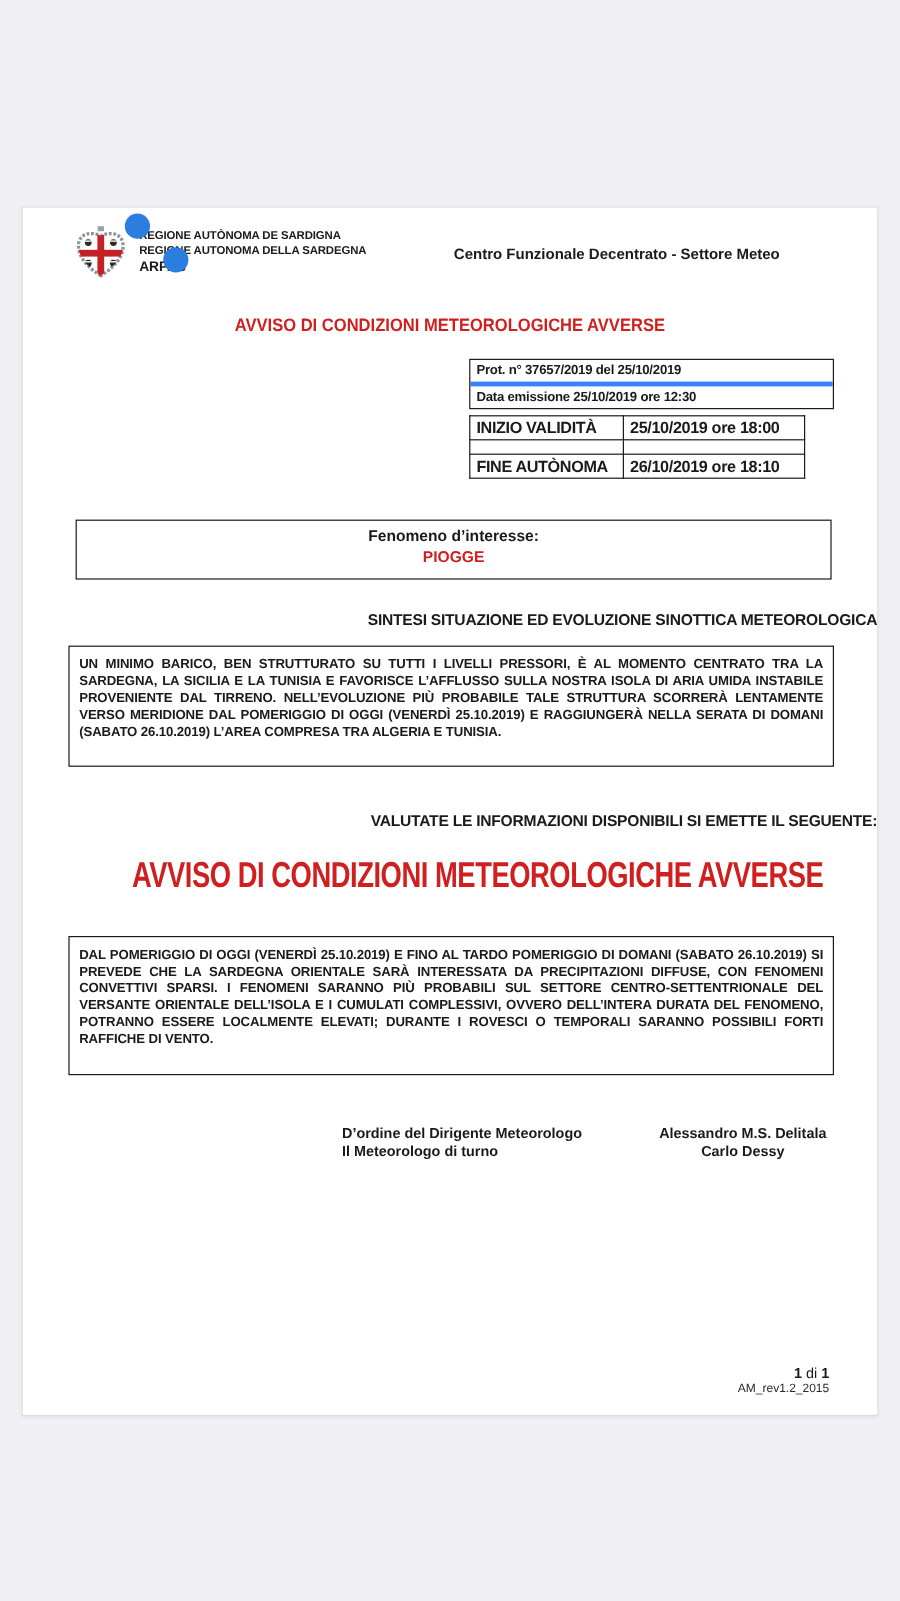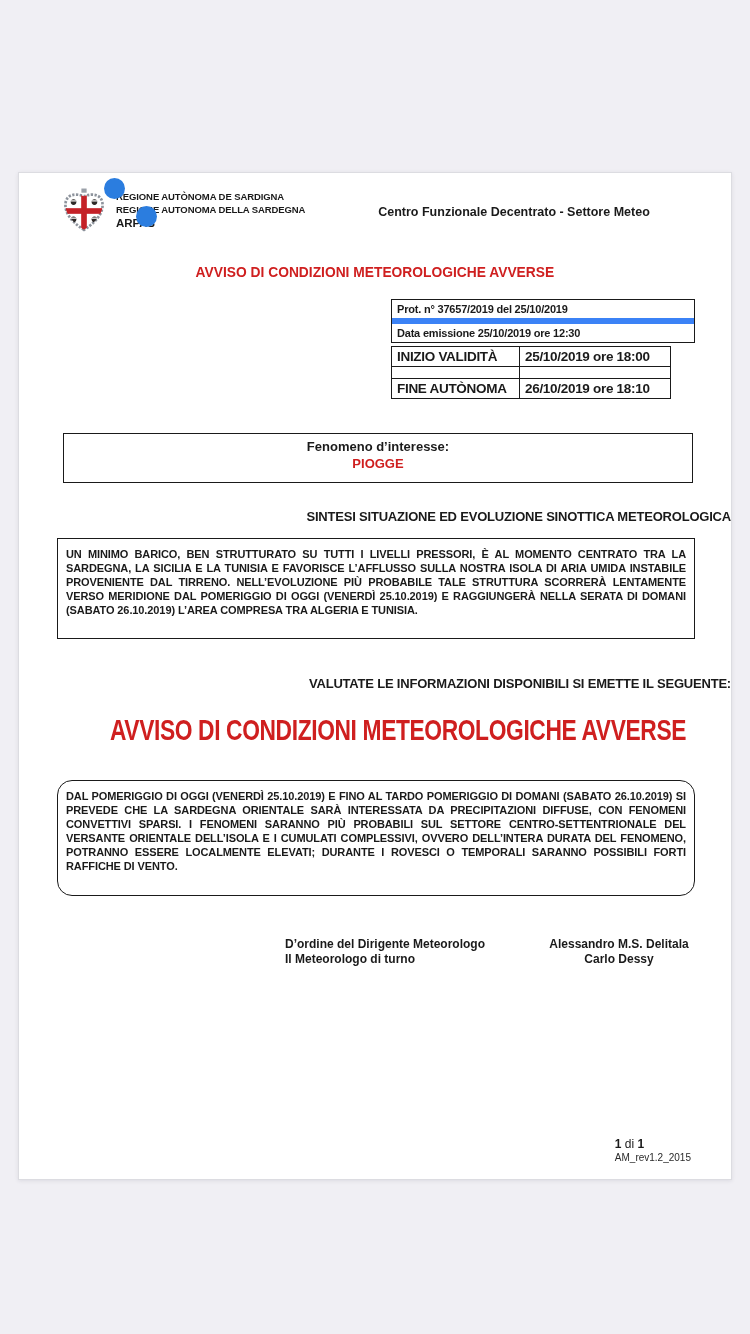--- a/index.html
+++ b/index.html
@@ -31,21 +31,21 @@
   .dept{left:330px;top:32px;width:330px;text-align:center;font-size:12.5px;font-weight:bold;}
   .dot{width:21px;height:21px;border-radius:50%;background:var(--dot-blue);}
   .dot1{left:85px;top:5px;}
   .dot2{left:117px;top:33px;}
   
   .title1{left:0;top:90px;width:100%;text-align:center;color:var(--accent-red);}
   .title1 > span{display:inline-block;font-size:15px;font-weight:bold;transform:scaleX(.92);white-space:nowrap;}
   
   .prot{left:372px;top:126px;width:304px;border:1px solid #1a1a1a;box-sizing:border-box;}
   .prot .prow{height:18px;line-height:18px;padding-left:5px;font-size:11px;font-weight:bold;letter-spacing:-0.2px;white-space:nowrap;}
-  .prot .prow:first-child{border-bottom:6px solid #3b82f6;}
+  .prot .prow:first-child{border-bottom:4px solid #3b82f6;}
   
   table.validity{left:372px;top:173px;width:280px;border-collapse:collapse;table-layout:fixed;position:absolute;}
   table.validity td{border:1px solid #1a1a1a;font-size:13.5px;font-weight:bold;padding:0 0 0 5px;letter-spacing:-0.3px;white-space:nowrap;overflow:hidden;}
   table.validity col.c1{width:128px;}
   table.validity tr.r-main td{height:19px;}
   table.validity tr.r-gap td{height:11px;}
   
   .fenomeno{left:44px;top:260px;width:630px;height:50px;border:1px solid #1a1a1a;box-sizing:border-box;text-align:center;padding-top:5px;}
   .fenomeno .lbl{font-size:13px;font-weight:bold;}
   .fenomeno .val{font-size:13px;font-weight:bold;color:var(--accent-red);margin-top:2px;}
@@ -53,29 +53,29 @@
   .h-center{left:0;width:100%;text-align:right;font-size:13px;font-weight:bold;letter-spacing:-0.2px;}
   .h-sintesi{top:336px;}
   .h-valutate{top:489px;margin-top:14px;}
   
   .parabox{
     left:38px;width:638px;border:1px solid #1a1a1a;box-sizing:border-box;
     padding:8px 8px 6px 8px;font-size:11px;font-weight:bold;line-height:14.1px;
     text-align:justify;letter-spacing:-0.1px;
   }
   .box1{top:365px;min-height:101px;}
-  .box2{top:607px;min-height:116px;border-radius:15px;}
+  .box2{top:607px;min-height:116px;}
   
   .title2{left:0;top:540px;width:100%;text-align:center;}
   .title2 > span{display:inline-block;font-size:30px;font-weight:bold;color:var(--accent-red);transform:scaleX(.76);white-space:nowrap;letter-spacing:-0.5px;}
   
   .sig-left{left:266px;top:764px;width:220px;font-size:12px;font-weight:bold;line-height:15px;}
   .sig-right{left:520px;top:764px;width:160px;text-align:center;font-size:12px;font-weight:bold;line-height:15px;}
   
-  .footer{position:absolute;right:40px;top:964px;text-align:left;margin-left:11px;}
+  .footer{position:absolute;right:40px;top:964px;text-align:right;margin-left:11px;}
   .footer .pnum{font-size:12px;}
   .footer .pnum .num{font-weight:bold;}
   .footer .rev{font-size:10px;margin-top:1px;color:#2a2a2a;}
 </style>
 </head>
 <body style="background: rgb(240, 239, 244);">
 
 <div class="page">
 
   <div class="abs logo">

